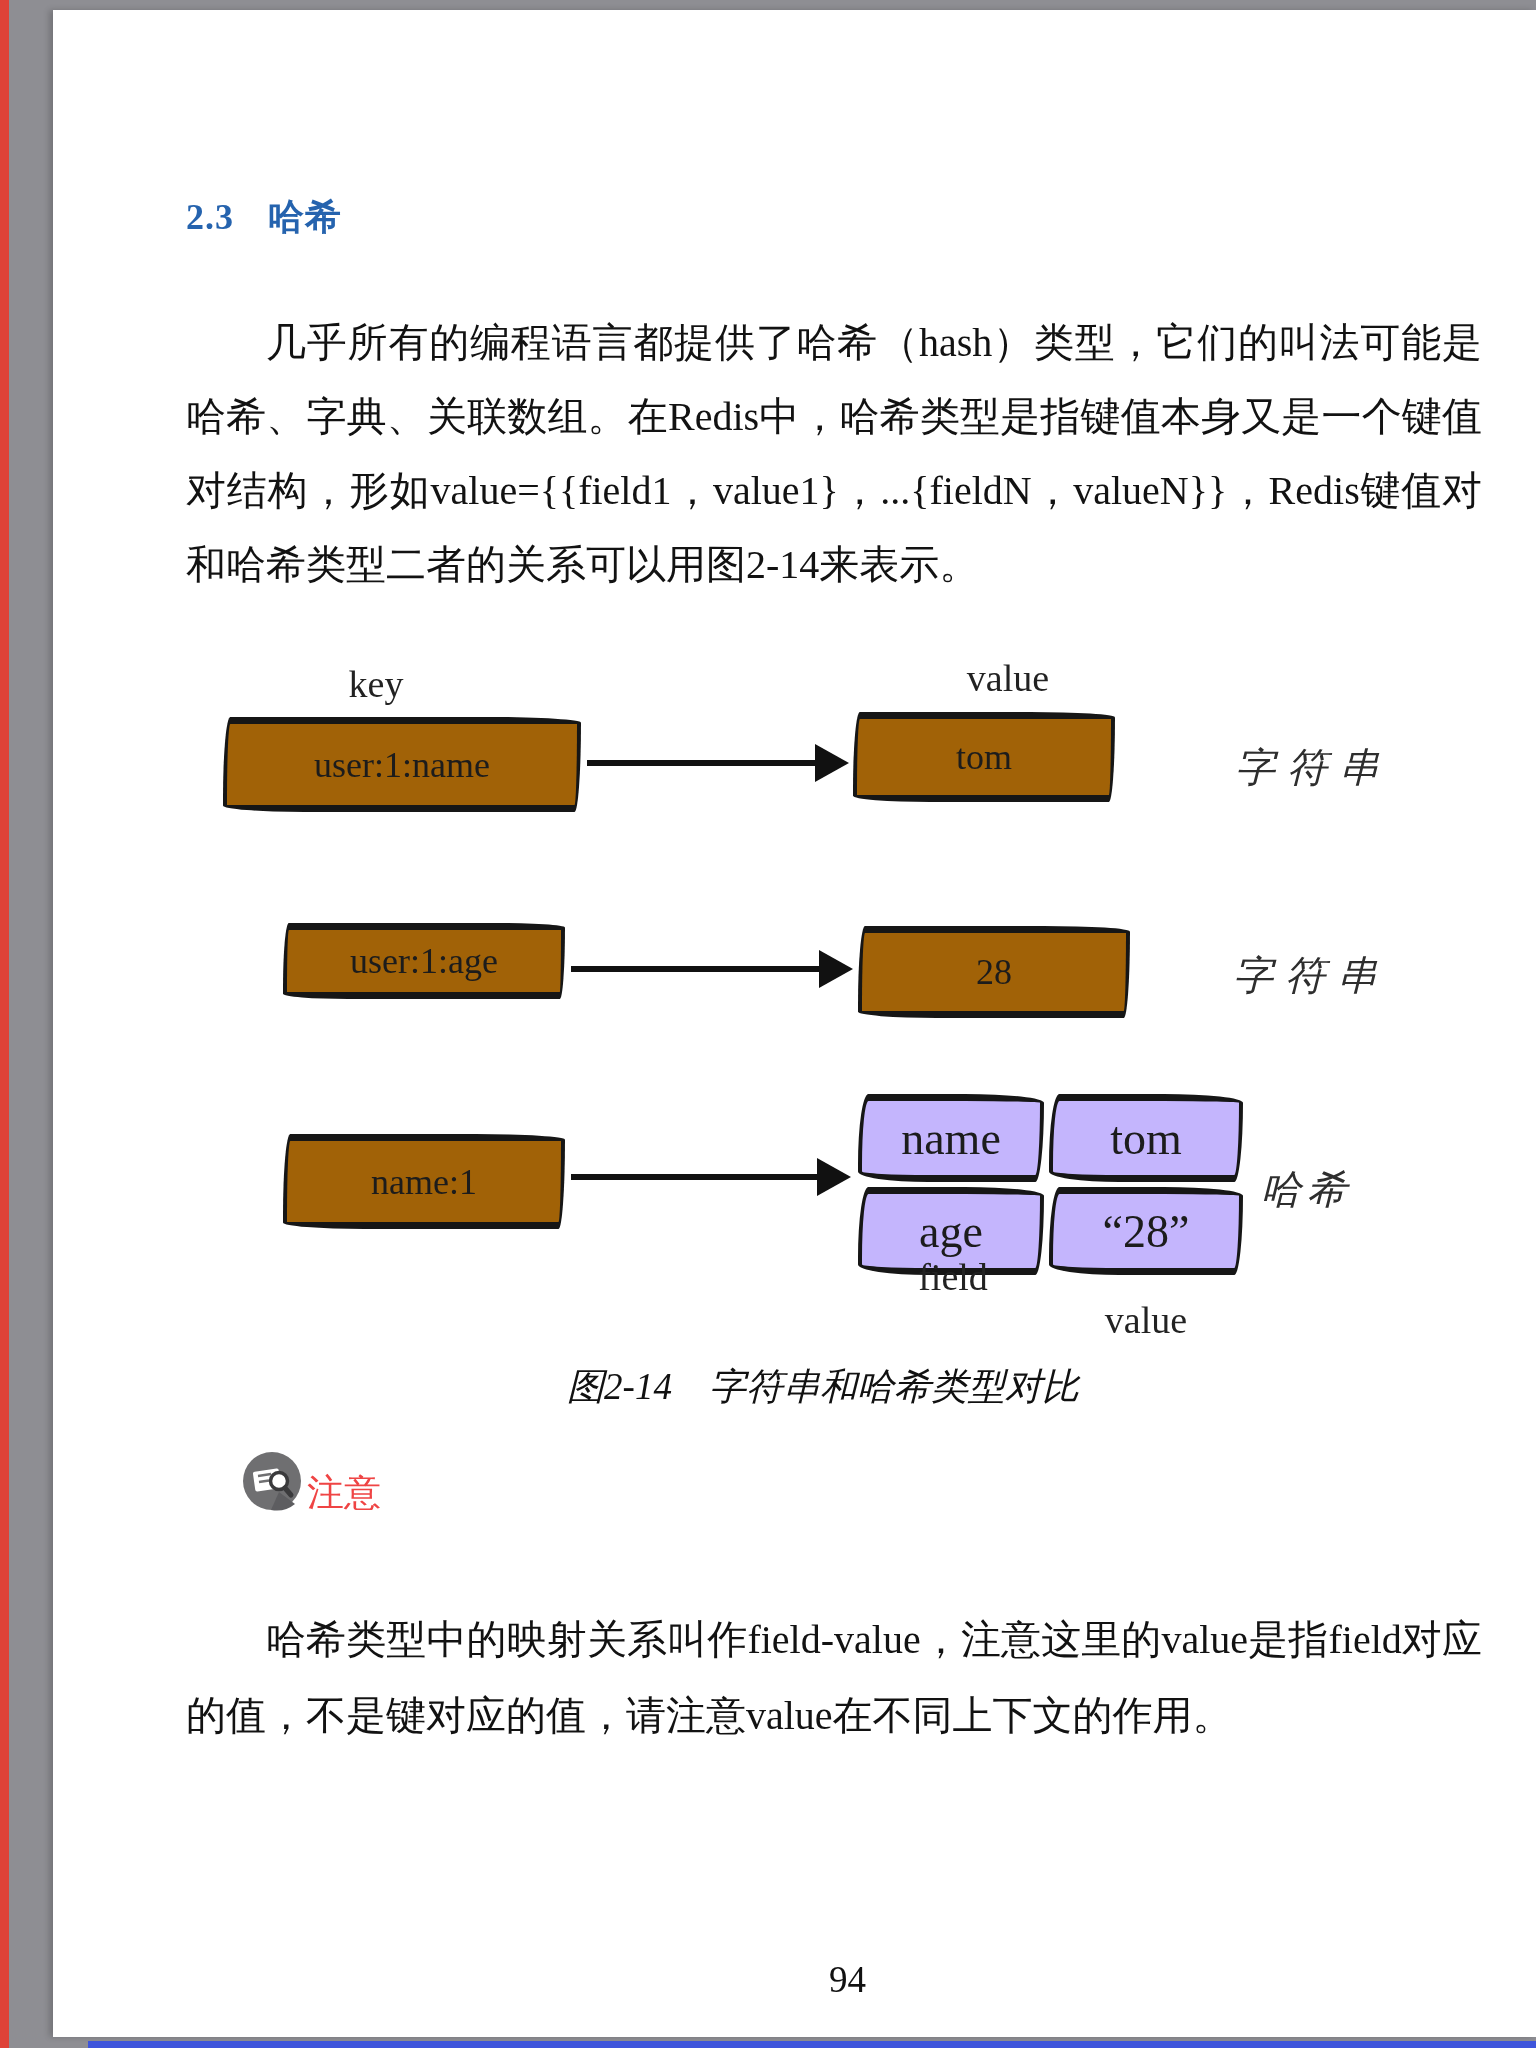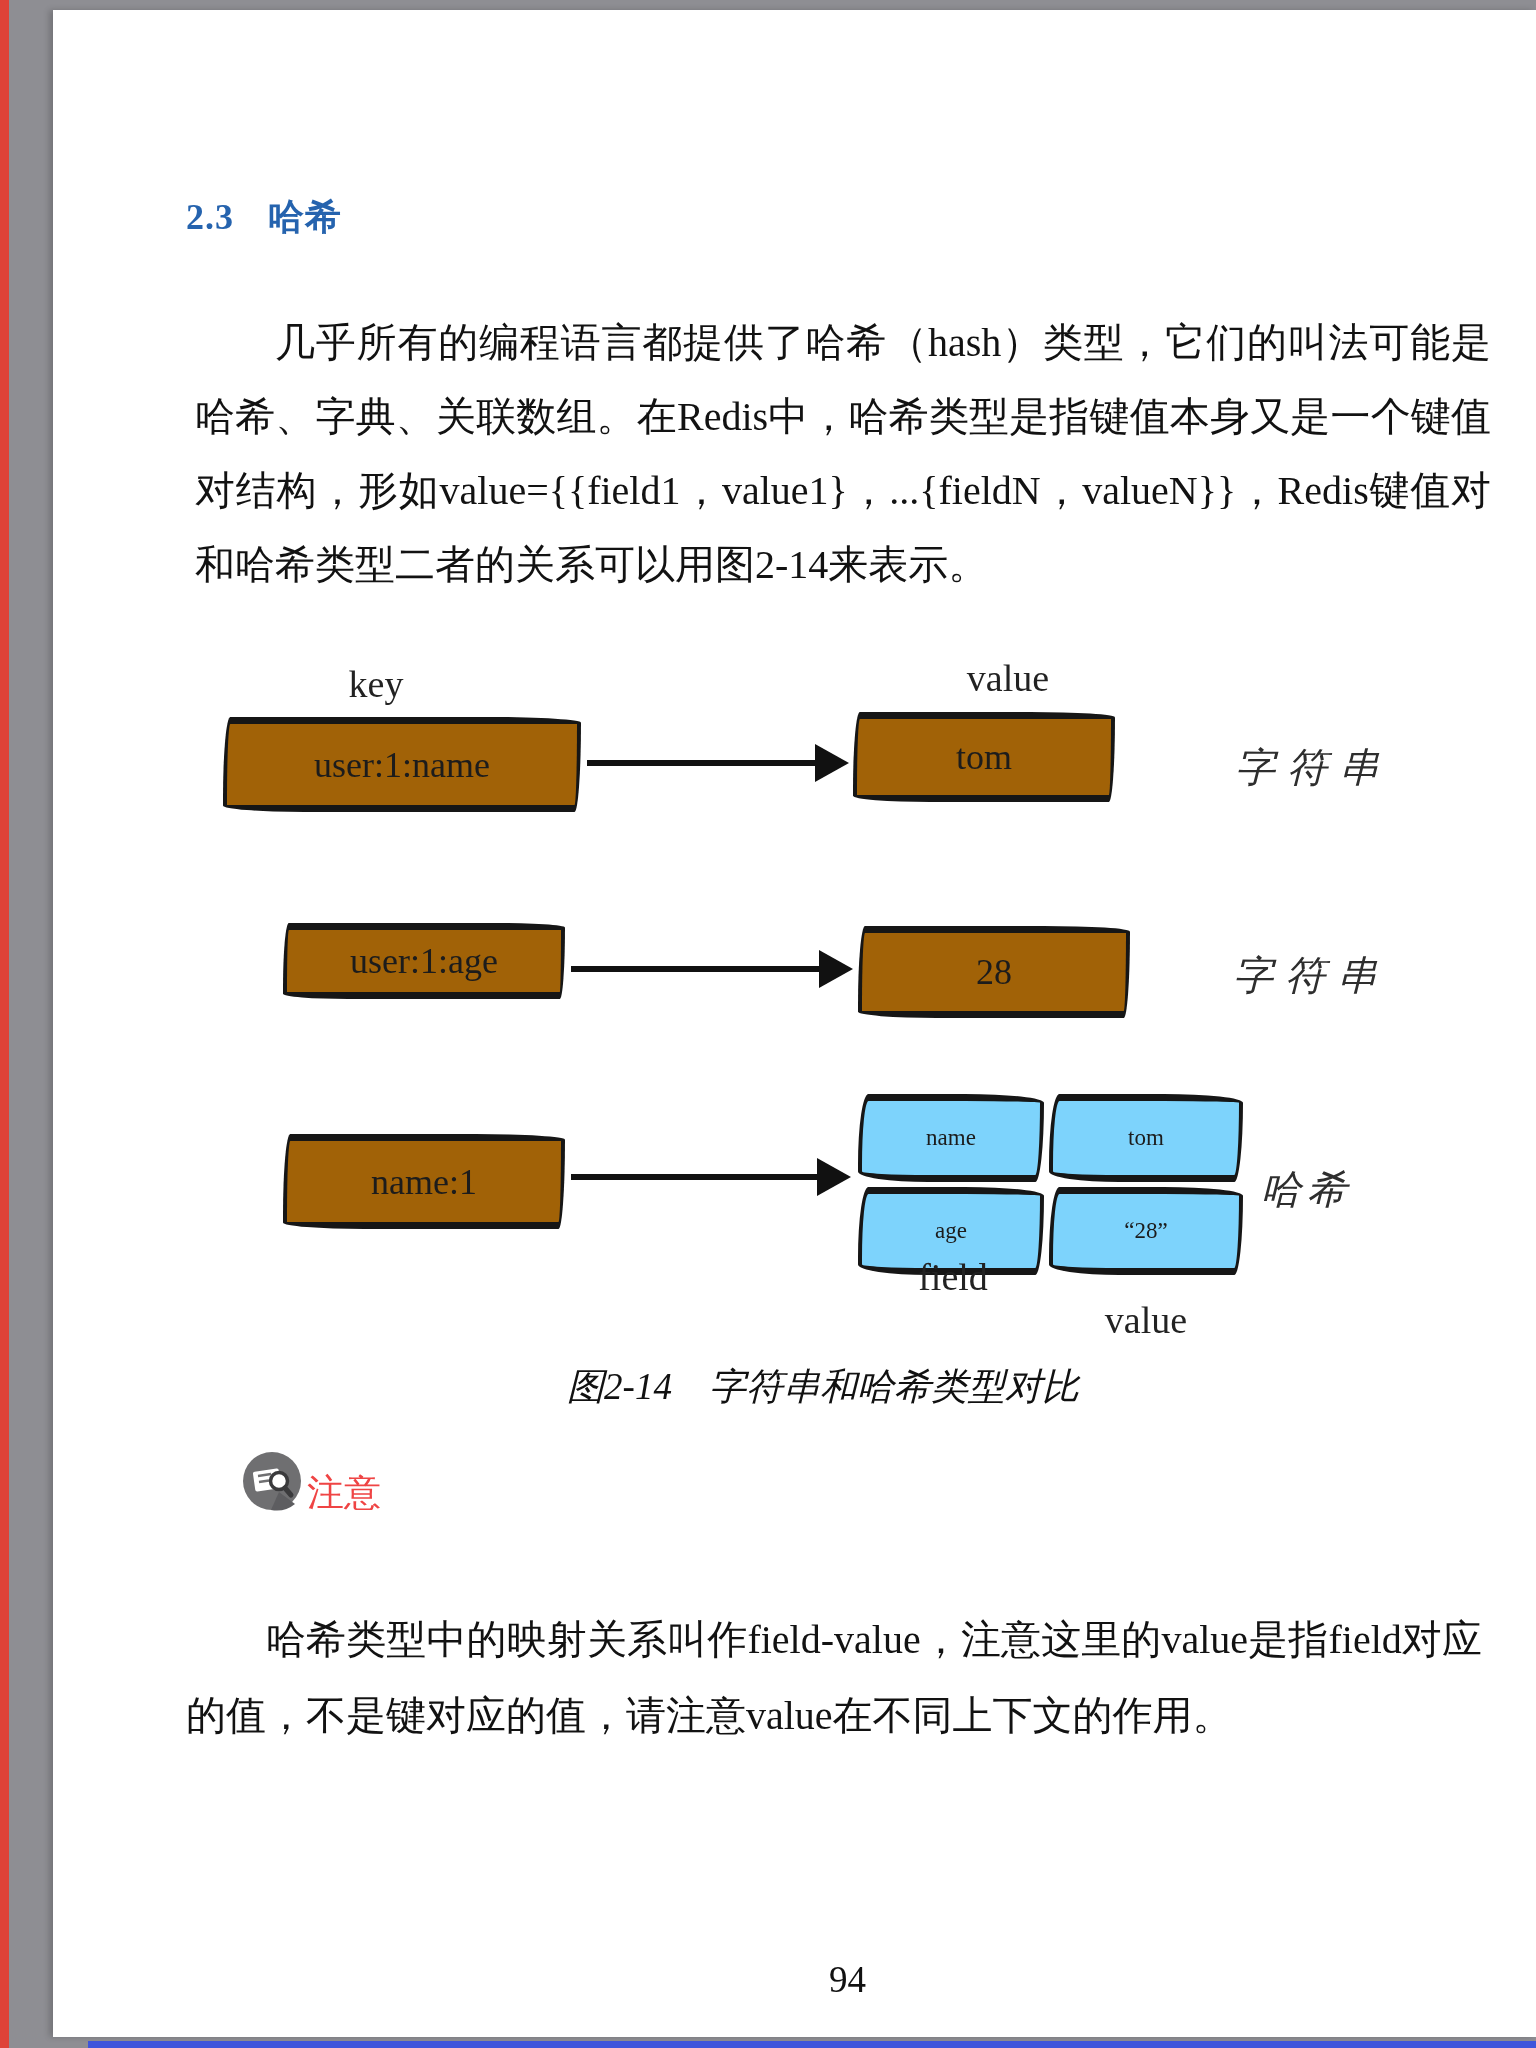--- a/index.html
+++ b/index.html
@@ -34,21 +34,21 @@
     letter-spacing: 1px;
   }
   .heading .h-num { margin-right: 34px; }
   .body-par {
     left: 133px; width: 1296px;
     font-size: 40px; line-height: 74px;
     color: #121212;
     text-align: justify;
     text-indent: 80px;
   }
-  .par-intro { top: 296px; margin-left: 9px; }
+  .par-intro { top: 296px; }
   .par-note  { top: 1592px; line-height: 76px; }
   
   .diag-label {
     font-size: 38px; color: #222; text-align: center;
   }
   .sketchbox {
     position: absolute;
     background: #a16207;
     border: 4px solid #161616;
     border-top-width: 7px;
@@ -71,27 +71,27 @@
   }
   .hash-table {
     position: absolute;
     display: grid;
     grid-template-columns: 186px 194px;
     grid-template-rows: 88px 88px;
     gap: 5px;
   }
   .hash-table .cell {
     position: relative;
-    background: #7dd3fc;
+    background: #c4b5fd;
     border: 4px solid #161616;
     border-top-width: 7px;
     border-bottom-width: 7px;
     border-radius: 12px 90px 10px 80px / 80px 10px 90px 12px;
     display: flex; align-items: center; justify-content: center;
-    font-size: 23px; color: #1c1c1c;
+    font-size: 46px; color: #1c1c1c;
   }
   .caption {
     left: 420px; top: 1352px; width: 700px;
     font-size: 37px; color: #111; text-align: center; font-style: italic;
   }
   .note-row { left: 188px; top: 1440px; display: flex; align-items: flex-end; }
   .note-label { font-size: 37px; color: #ef4444; margin-left: 4px; margin-bottom: -6px; }
   .page-num {
     left: 53px; top: 1948px; width: 1483px;
     text-align: center; font-size: 37px; color: #111;

